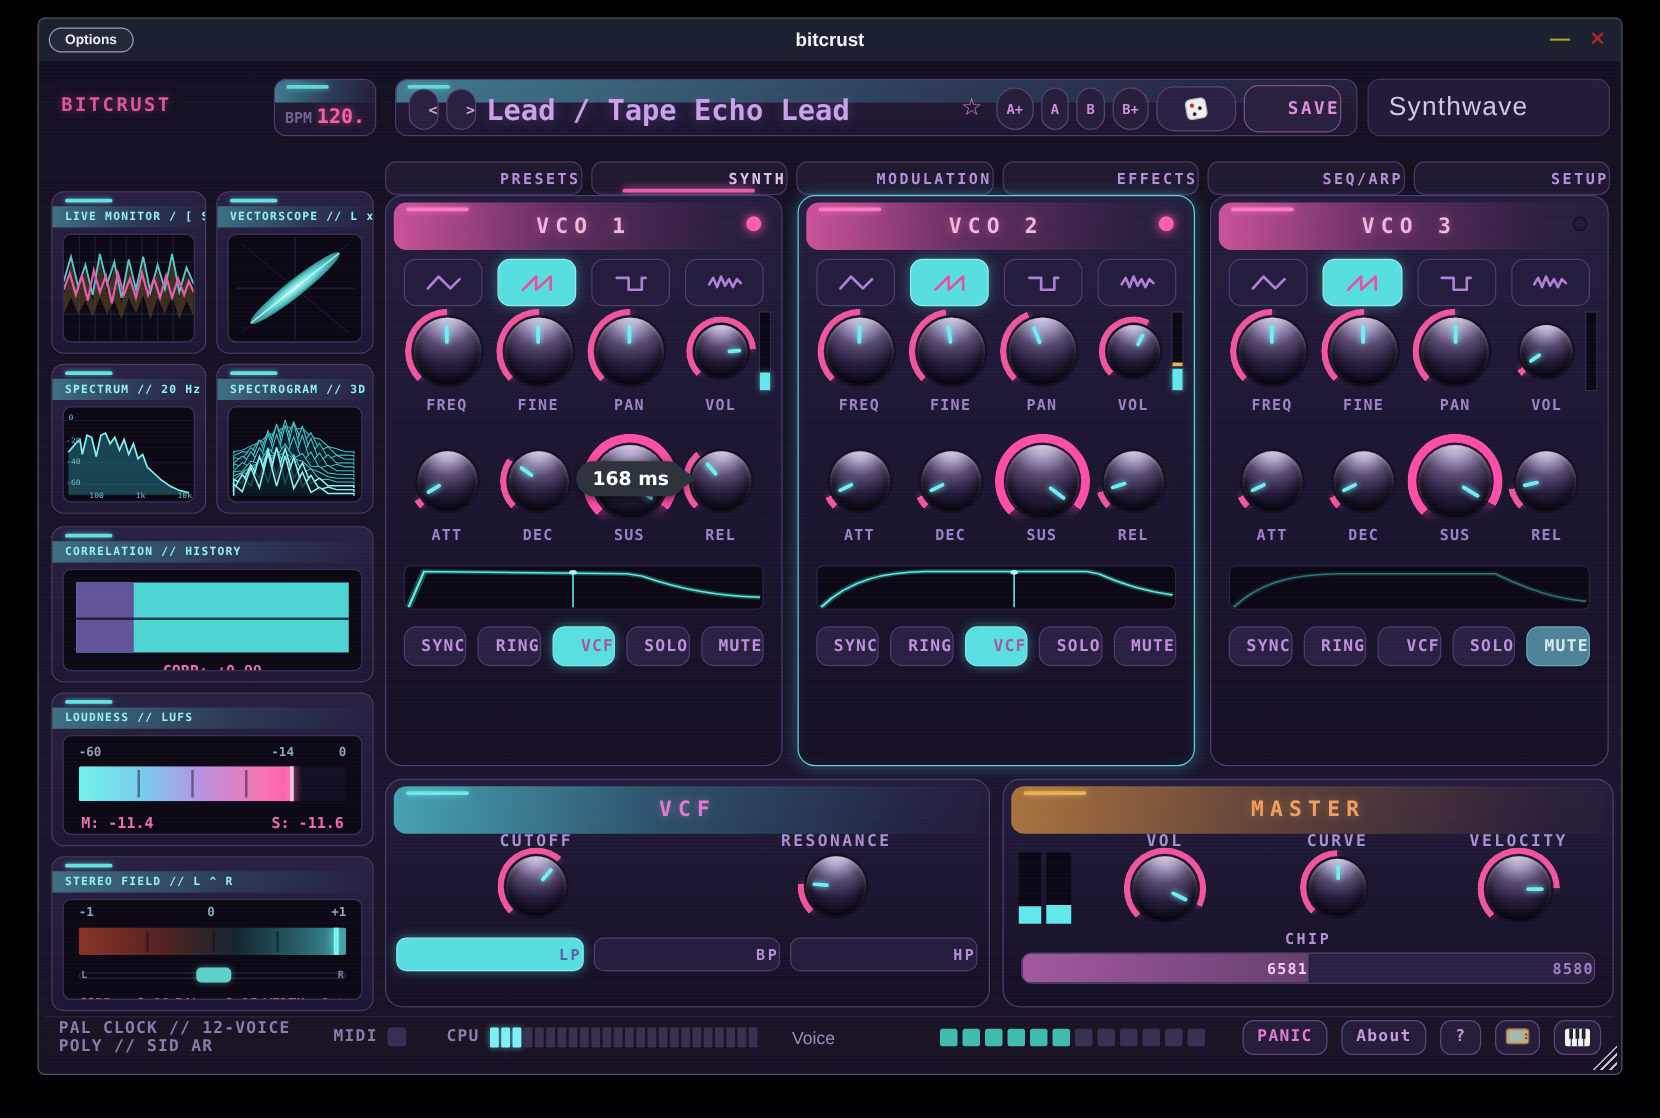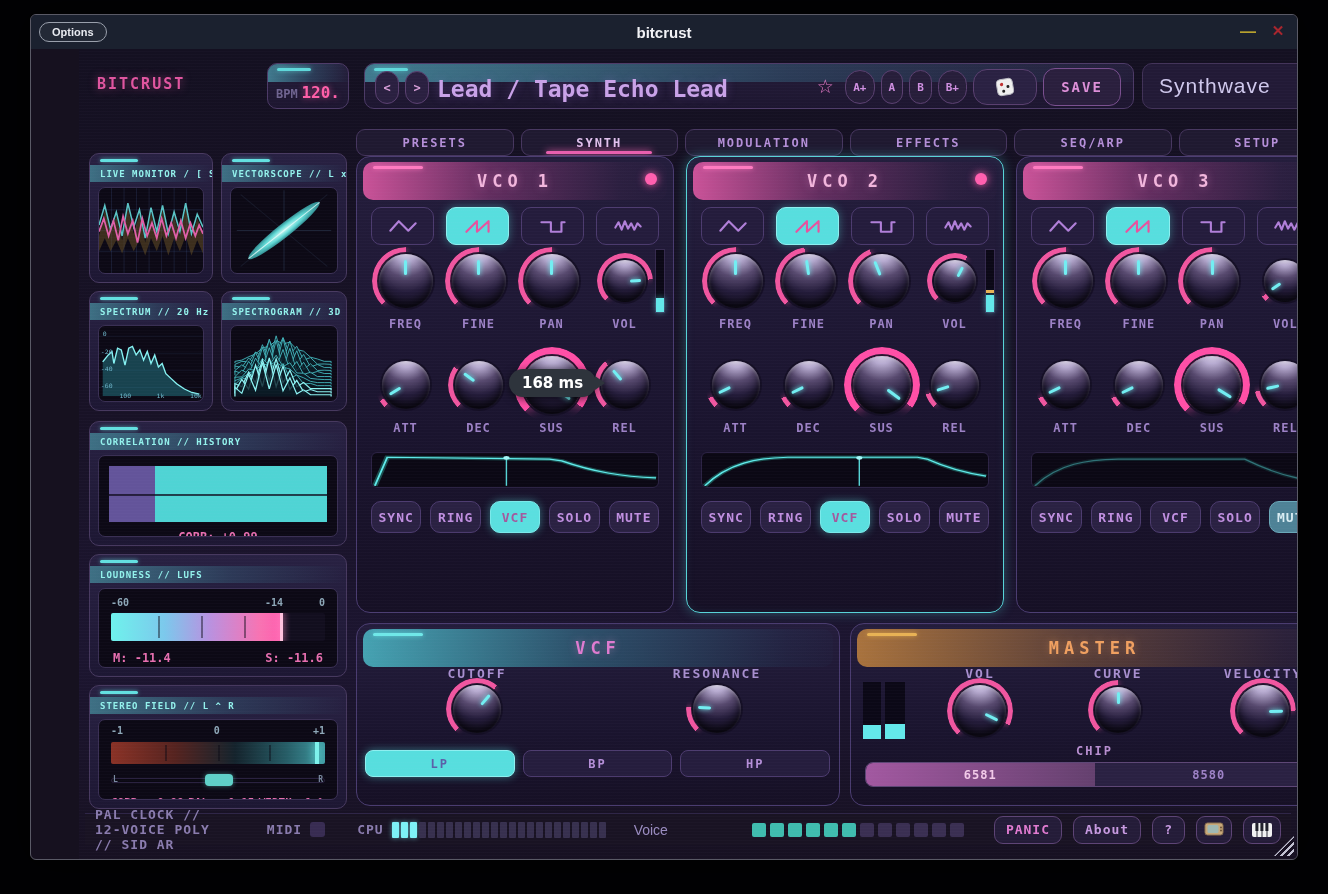--- a/index.html
+++ b/index.html
@@ -1,34 +1,34 @@
 <!DOCTYPE html>
 <html><head>
 <meta charset="utf-8">
 <style>
   * { margin:0; padding:0; box-sizing:border-box; }
   html,body { width:1328px; height:894px; background:#020204; overflow:hidden;
     font-family:"Liberation Sans", sans-serif; }
-  button { background:none; border:none; font:inherit; color:inherit; cursor:pointer; }
+  button { background:none; border:none; font:inherit; color:inherit; cursor:pointer;text-align:right; }
 
   
   .window { position:absolute; left:30px; top:14px; width:1268px; height:846px;
     border:1px solid #5a5a66; border-radius:6px; overflow:hidden; background:#16111f;
     box-shadow:0 0 40px #000; }
   .titlebar { position:absolute; left:0; top:0; right:0; height:34px; background:#1b212f;
     display:flex; align-items:center; }
   .opt-btn { margin-left:8px; padding:3px 12px; border:1px solid #9aa0ac; border-radius:11px;
     color:#e8eaf0; font-size:11px; font-weight:bold; background:#232936; }
   .tb-title { position:absolute; left:0; right:0; text-align:center; color:#f2f2f6;
     font-size:15px; font-weight:bold; pointer-events:none; }
   .tb-min { position:absolute; right:40px; top:8px; width:18px; color:#b8a22e; font-size:16px; font-weight:bold; text-align:center; }
   .tb-close { position:absolute; right:10px; top:7px; width:18px; color:#a8262e; font-size:15px; font-weight:bold; text-align:center; }
 
   .plugin { position:absolute; left:0; right:0; top:34px; bottom:0;
-    background:linear-gradient(180deg,#141021 0%,#181226 45%,#1c1530 75%,#171122 100%);margin-left:48px; }
+    background:linear-gradient(180deg,#141021 0%,#181226 45%,#1c1530 75%,#171122 100%); }
   .plugin::after { content:''; position:absolute; inset:0; pointer-events:none;
     background:repeating-linear-gradient(0deg, rgba(200,180,255,.02) 0 1px, transparent 1px 3px); }
 
   
   .logo { position:absolute; left:18px; top:26px; font:bold 15px "DejaVu Sans Mono",monospace;
     letter-spacing:2px; color:#e0559f; text-shadow:0 0 8px rgba(224,85,159,.5); }
   .hbox { position:absolute; top:14px; background:linear-gradient(180deg,#241c38,#1d1630);
     border:1px solid #4c3a66; border-radius:10px; overflow:hidden; }
   .hdash { position:absolute; top:4px; left:9px; width:34px; height:3px; border-radius:2px;
     background:#5fd8da; box-shadow:0 0 5px rgba(95,216,218,.7); }

